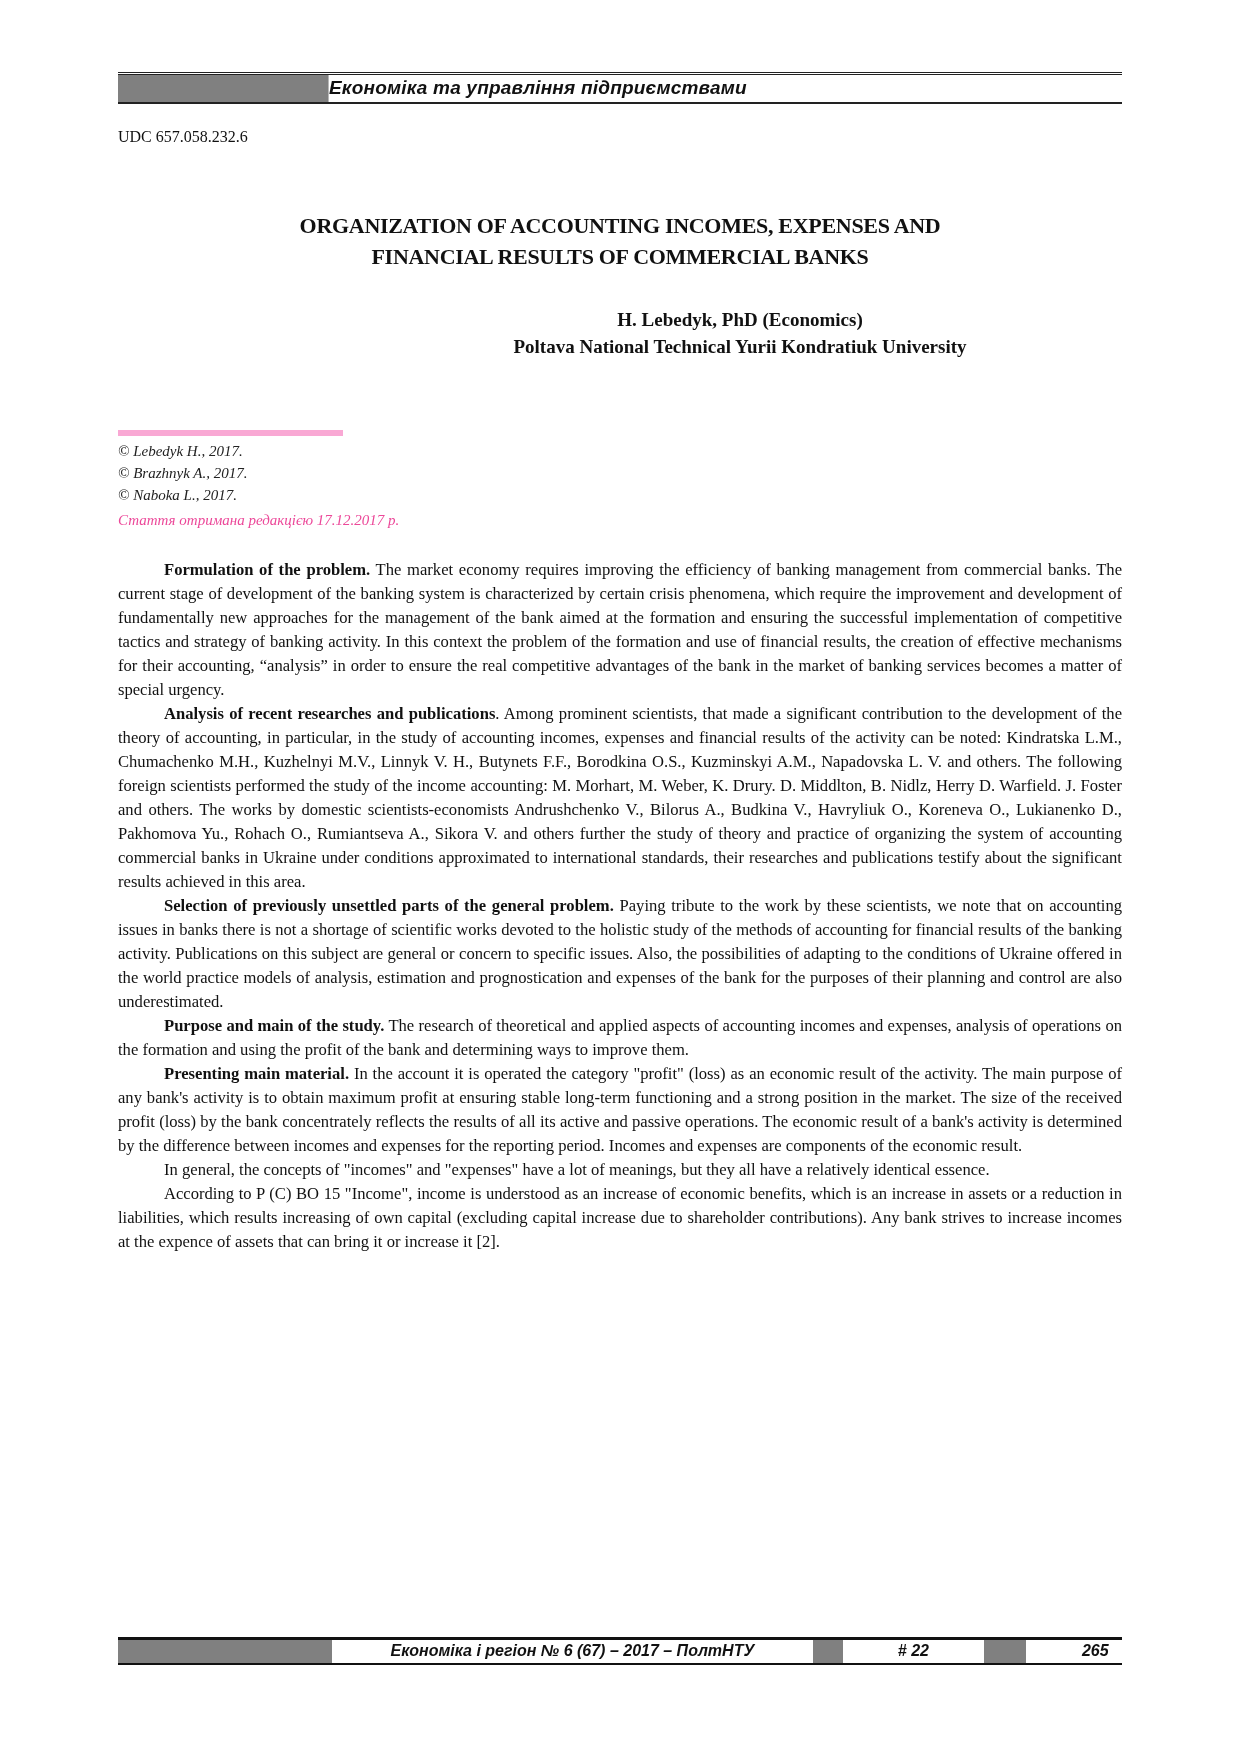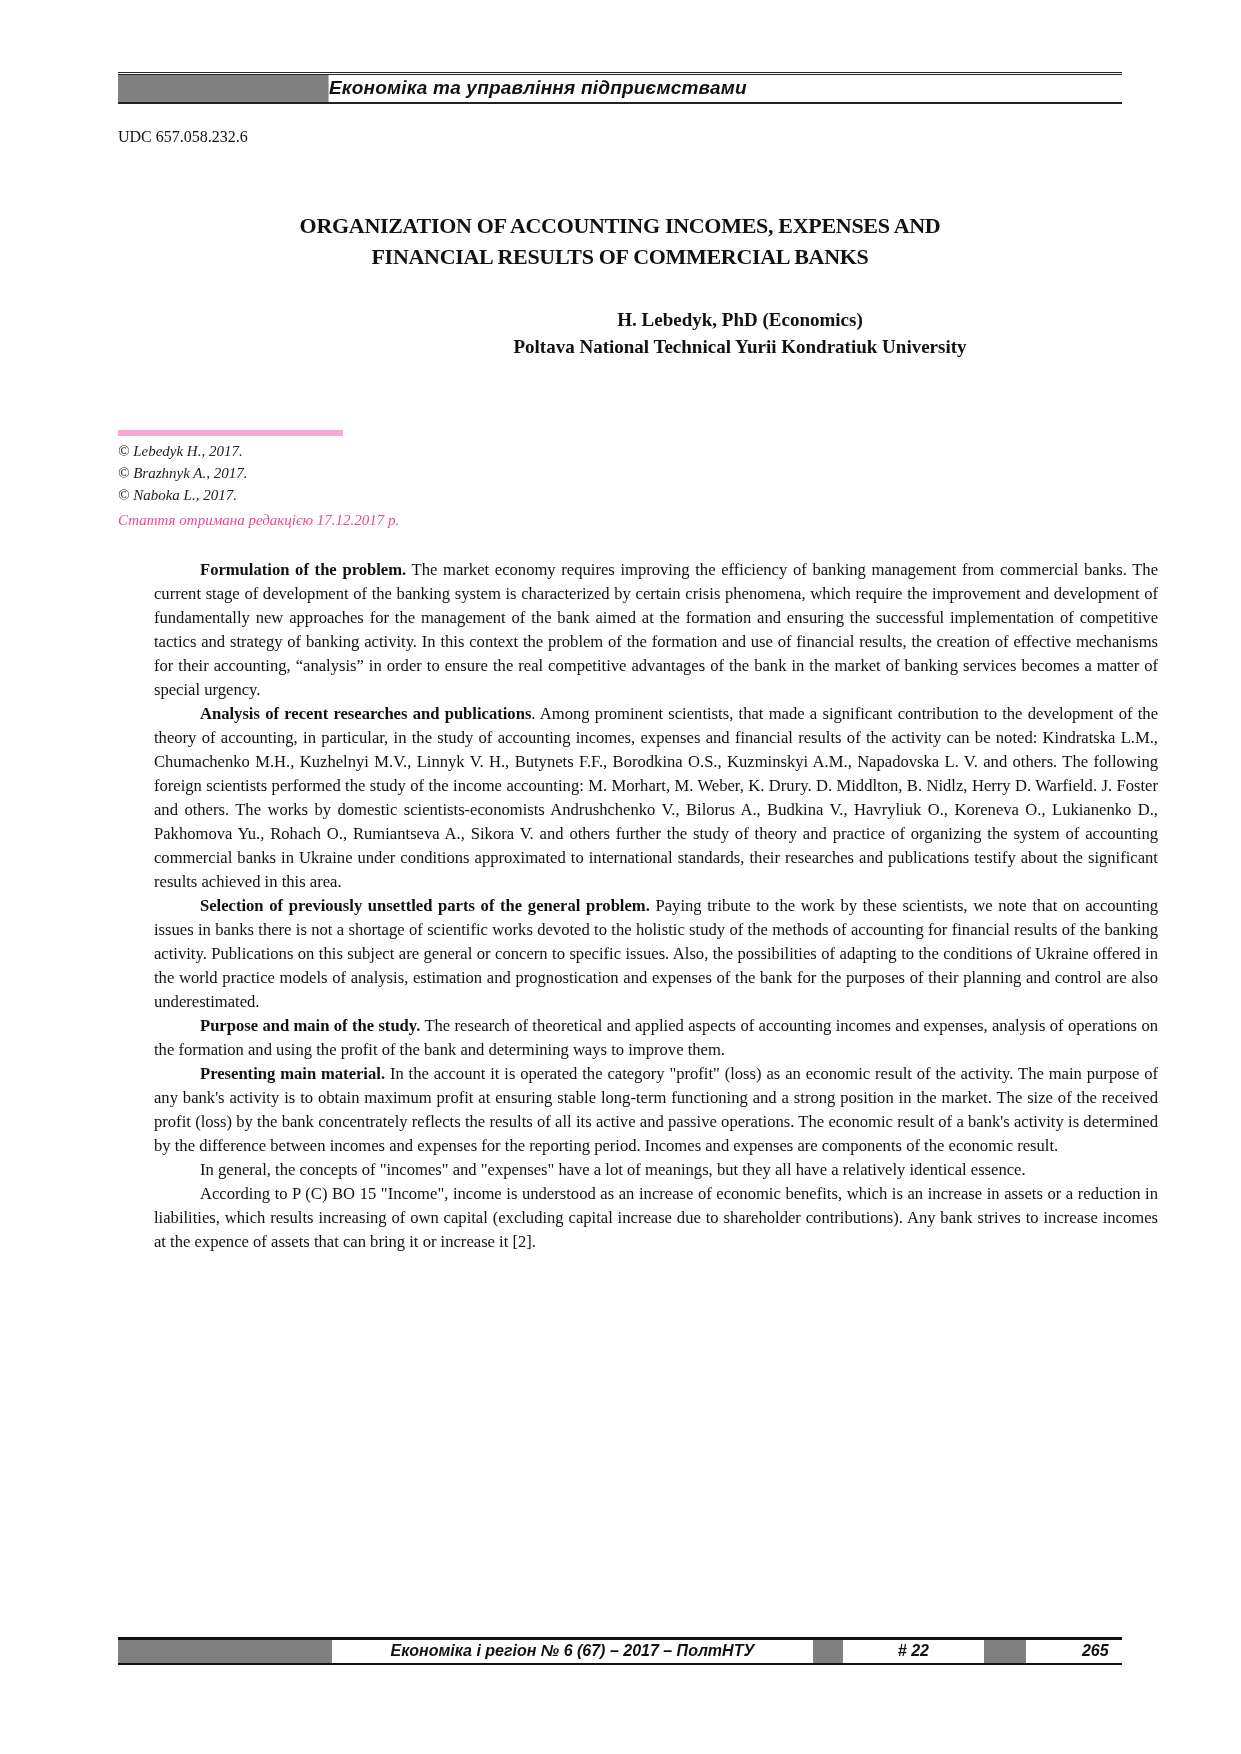--- a/index.html
+++ b/index.html
@@ -101,21 +101,20 @@
       position: absolute; left: 118px; top: 512px;
       font-style: italic;
       font-size: 15px;
       color: #ec4899;
     }
     .body-text {
       position: absolute; left: 118px; top: 558px; width: 1004px;
       font-size: 16.6px;
       line-height: 24px;
       text-align: justify;
-      margin-left: 36px;
     }
     .body-text p {
       margin: 0;
       text-indent: 46px;
     }
     .body-text b { font-weight: bold; }
   </style>
 </head>
 <body>
 

